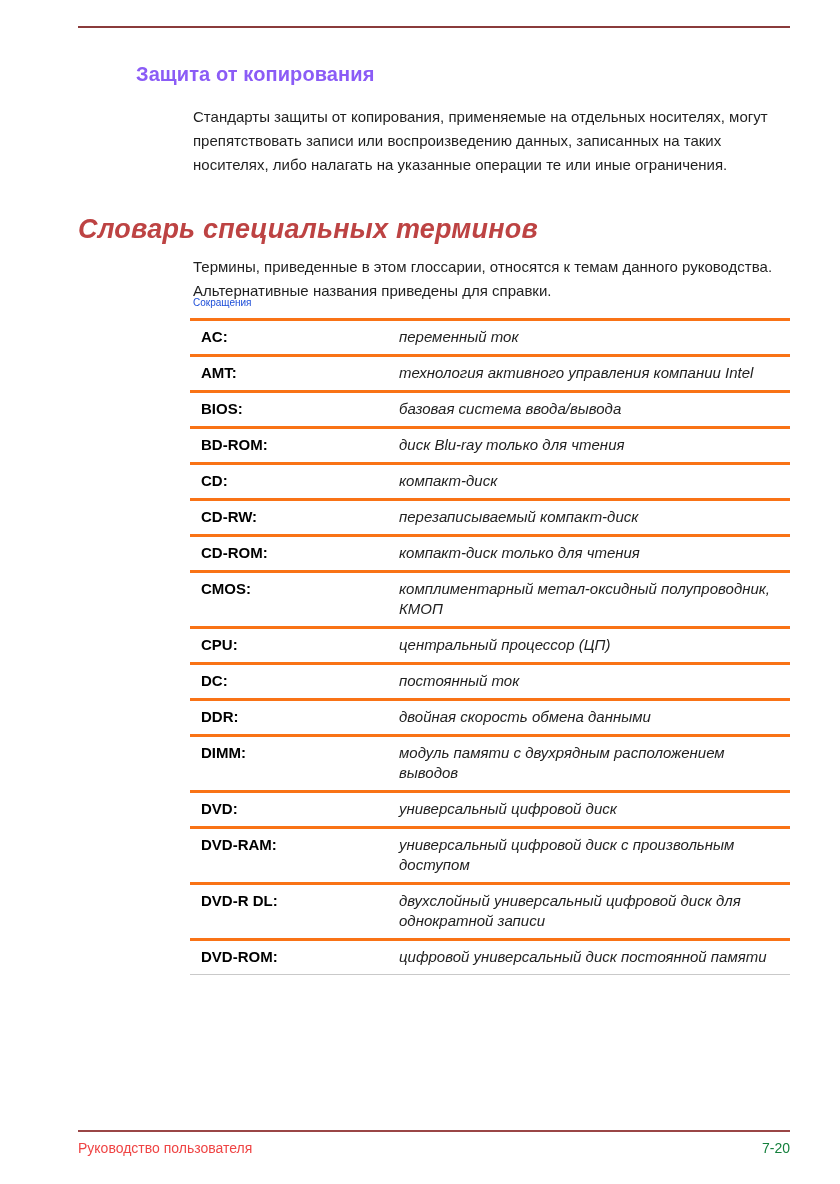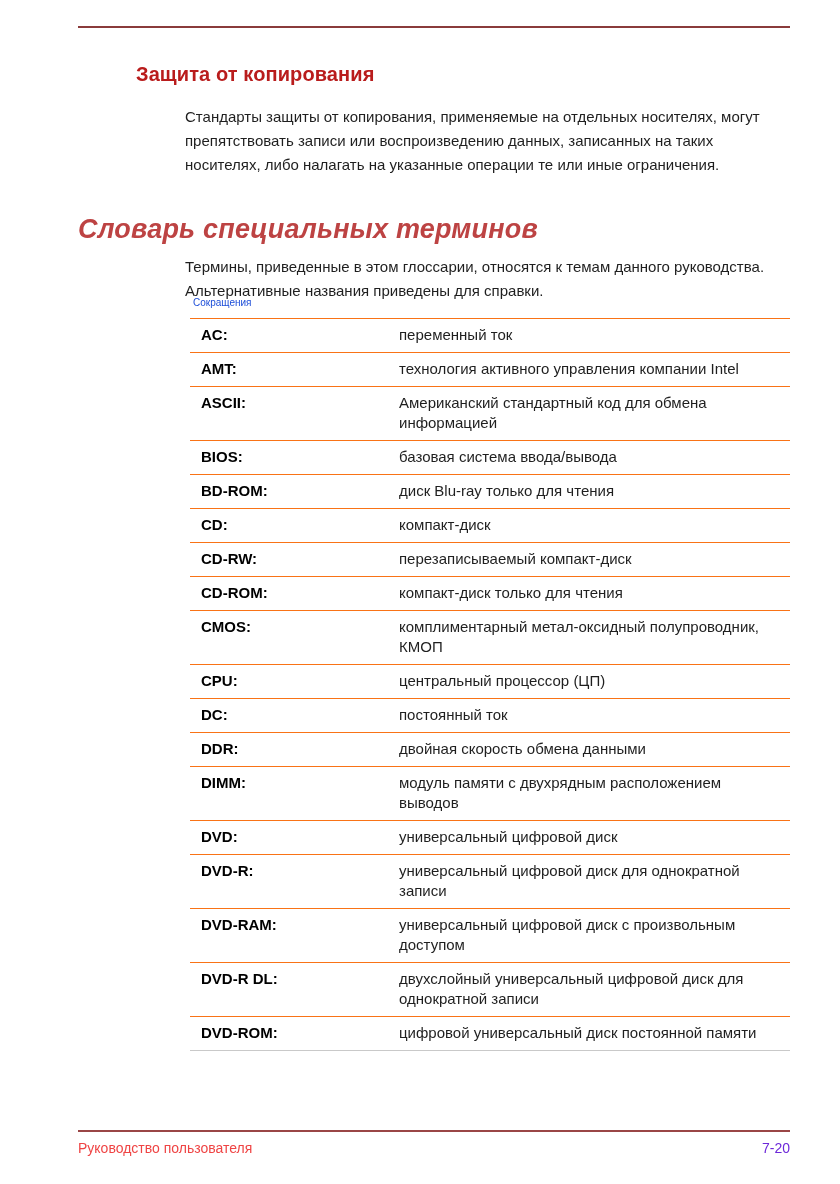--- a/index.html
+++ b/index.html
@@ -39,38 +39,38 @@
     background: #9a4646;
   }
 
   
   .h-section {
     position: absolute;
     left: 136px;
     top: 46px;
     font-size: 20px;
     font-weight: bold;
-    color: #b91c1c;
+    color: #8b5cf6;
     letter-spacing: 0.1px;
   }
   .h-chapter {
     position: absolute;
     left: 78px;
     top: 196px;
     font-size: 27px;
     font-weight: bold;
     color: #bd4343;
     letter-spacing: 0.2px;
     font-style: italic;
   }
 
   
   .para {
     position: absolute;
-    left: 185px;
+    left: 193px;
     width: 600px;
     font-size: 15px;
     line-height: 24px;
     color: #1f1f1f;
   }
   .para-copyprot { top: 90px; }
   .para-gloss    { top: 240px; }
   .label-abbrev  {
     position: absolute;
     left: 193px;
@@ -83,57 +83,58 @@
   
   .gloss-table {
     position: absolute;
     left: 190px;
     top: 318px;
     width: 600px;
     border-collapse: collapse;
     table-layout: fixed;
   }
   .gloss-table tr {
-    border-top: 1px solid #f97316;
+    border-top: 3px solid #f97316;
   }
   .gloss-table tr:last-child {
     border-bottom: 1px solid #c9c9c9;
   }
   .gloss-table td {
     padding: 6px 0 7px 0;
     vertical-align: top;
     font-size: 15px;
     line-height: 20px;
   }
   .gloss-table td.term {
     width: 198px;
     padding-left: 11px;
     font-weight: bold;
     color: #000000;
     white-space: nowrap;
   }
   .gloss-table td.def {
     color: #1f1f1f;
     padding-right: 6px;
+    font-style: italic;
   }
 
   
   .footer-left {
     position: absolute;
     left: 78px;
     top: 1140px;
     font-size: 14px;
     color: #ef4444;
   }
   .footer-right {
     position: absolute;
     right: 50px;
     top: 1140px;
     font-size: 14px;
-    color: #6d28d9;
+    color: #15803d;
   }
 </style>
 </head>
 <body>
 
 <div class="page">
 
   <div class="rule-top"></div>
 
   <h2 class="h-section">Защита от копирования</h2>
@@ -150,24 +151,20 @@
     <tbody>
         <tr>
           <td class="term">AC:</td>
           <td class="def">переменный ток</td>
         </tr>
         <tr>
           <td class="term">AMT:</td>
           <td class="def">технология активного управления компании Intel</td>
         </tr>
         <tr>
-          <td class="term">ASCII:</td>
-          <td class="def">Американский стандартный код для обмена информацией</td>
-        </tr>
-        <tr>
           <td class="term">BIOS:</td>
           <td class="def">базовая система ввода/вывода</td>
         </tr>
         <tr>
           <td class="term">BD-ROM:</td>
           <td class="def">диск Blu-ray только для чтения</td>
         </tr>
         <tr>
           <td class="term">CD:</td>
           <td class="def">компакт-диск</td>
@@ -198,24 +195,20 @@
         </tr>
         <tr>
           <td class="term">DIMM:</td>
           <td class="def">модуль памяти с двухрядным расположением выводов</td>
         </tr>
         <tr>
           <td class="term">DVD:</td>
           <td class="def">универсальный цифровой диск</td>
         </tr>
         <tr>
-          <td class="term">DVD-R:</td>
-          <td class="def">универсальный цифровой диск для однократной записи</td>
-        </tr>
-        <tr>
           <td class="term">DVD-RAM:</td>
           <td class="def">универсальный цифровой диск с произвольным доступом</td>
         </tr>
         <tr>
           <td class="term">DVD-R DL:</td>
           <td class="def">двухслойный универсальный цифровой диск для однократной записи</td>
         </tr>
         <tr>
           <td class="term">DVD-ROM:</td>
           <td class="def">цифровой универсальный диск постоянной памяти</td>

